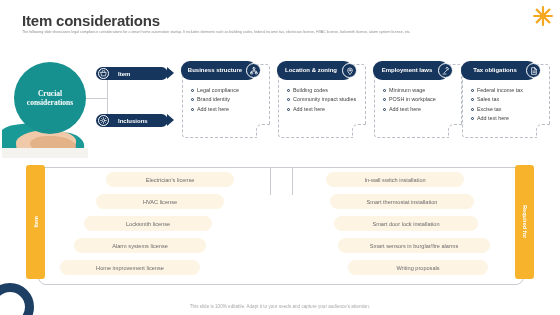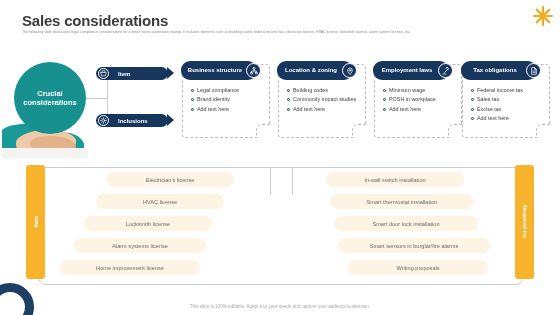--- a/index.html
+++ b/index.html
@@ -45,20 +45,21 @@
     position: absolute;
     left: 14px; top: 62px;
     width: 72px; height: 72px;
     border-radius: 50%;
     background: #17918f;
     display: flex;
     align-items: center;
     justify-content: center;
     text-align: center;
     z-index: 4;
+    font-family: Liberation Serif, serif;
   }
   .teal-circle span {
     color: #ffffff;
     font-size: 7.5px;
     font-weight: 700;
     line-height: 1.25;
     padding: 0 6px;
   }
   .hands-photo {
     position: absolute;
@@ -309,21 +310,21 @@
     text-align: center;
     font-size: 4.6px;
     color: #a9a9a9;
   }
 </style>
 </head>
 <body>
 
 <div class="slide">
 
-  <div class="title">Sales considerations</div>
+  <div class="title">Item considerations</div>
   <div class="subtitle">The following slide showcases legal compliance considerations for a smart home automation startup. It includes elements such as building codes, federal income tax, electrician license, HVAC license, locksmith license, alarm system license, etc.</div>
 
   <div class="starburst">
     <svg viewBox="0 0 24 24" fill="currentColor" aria-hidden="true">
       <rect x="10.7" y="0" width="2.6" height="24" rx="1.2"></rect>
       <rect x="0" y="10.7" width="24" height="2.6" rx="1.2"></rect>
       <rect x="10.7" y="0" width="2.6" height="24" rx="1.2" transform="rotate(45 12 12)"></rect>
       <rect x="10.7" y="0" width="2.6" height="24" rx="1.2" transform="rotate(-45 12 12)"></rect>
     </svg>
   </div>

